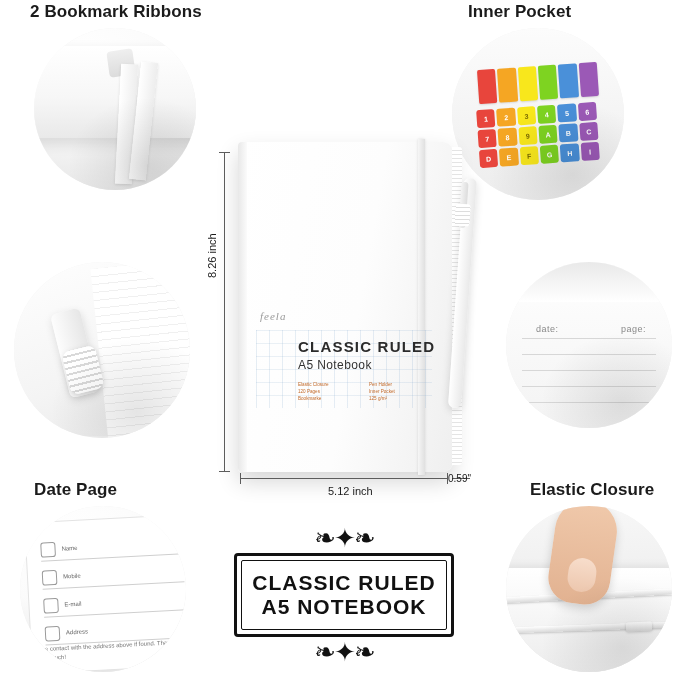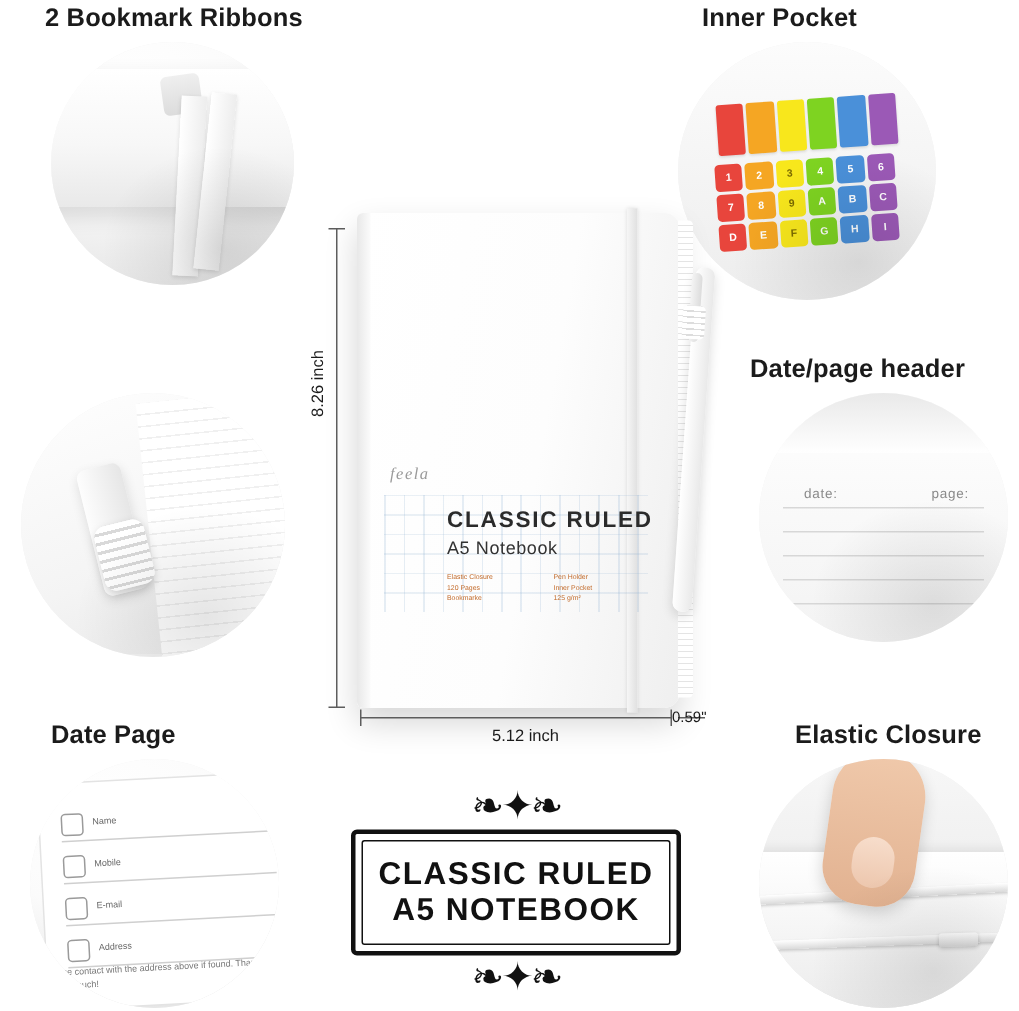--- a/index.html
+++ b/index.html
@@ -348,21 +348,20 @@
         <div class="chip" style="background:#f5a623">E</div>
         <div class="chip" style="background:#f8e71c;color:#7a6a00">F</div>
         <div class="chip" style="background:#7ed321">G</div>
         <div class="chip" style="background:#4a90d9">H</div>
         <div class="chip" style="background:#9b59b6">I</div>
       </div>
       <div class="soft-shadow"></div>
     </div>
   </div>
 
-  <div class="label" style="left:500px;top:236px;">Date/page header</div>
   <div class="circle" id="c-date" style="left:506px;top:262px;width:166px;height:166px;">
     <div class="inner">
       <div class="bg"></div>
       <div class="curl"></div>
       <div class="hdr">
         <span>date:</span>
         <span>page:</span>
       </div>
       <div class="line" style="top:76px;"></div>
       <div class="line" style="top:92px;"></div>

